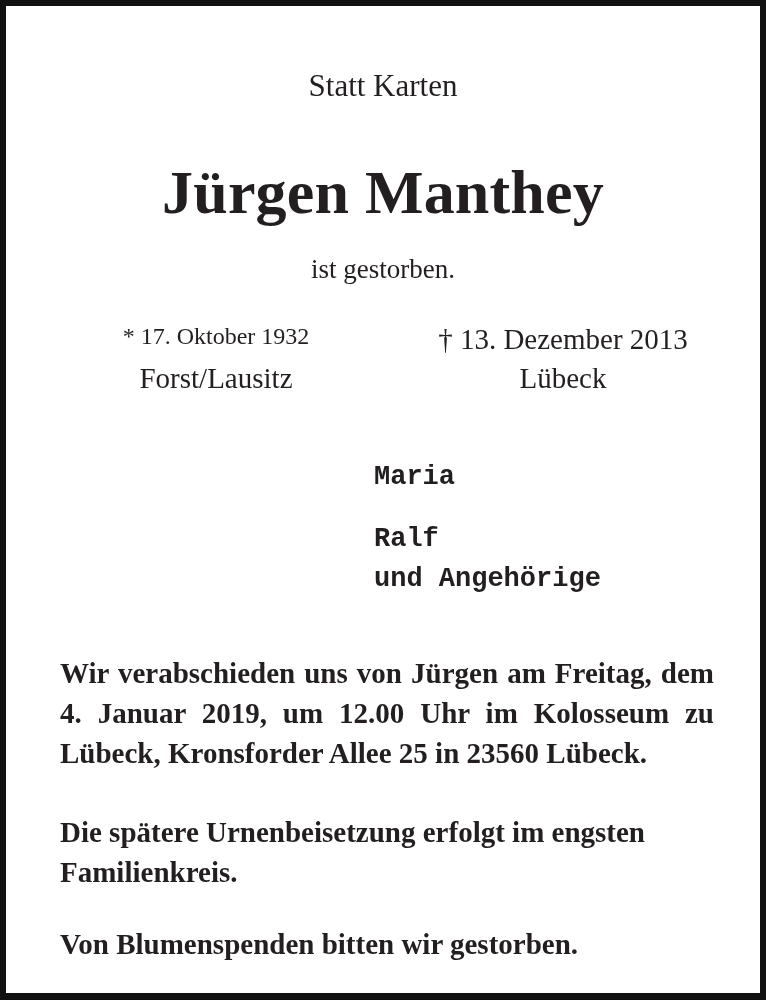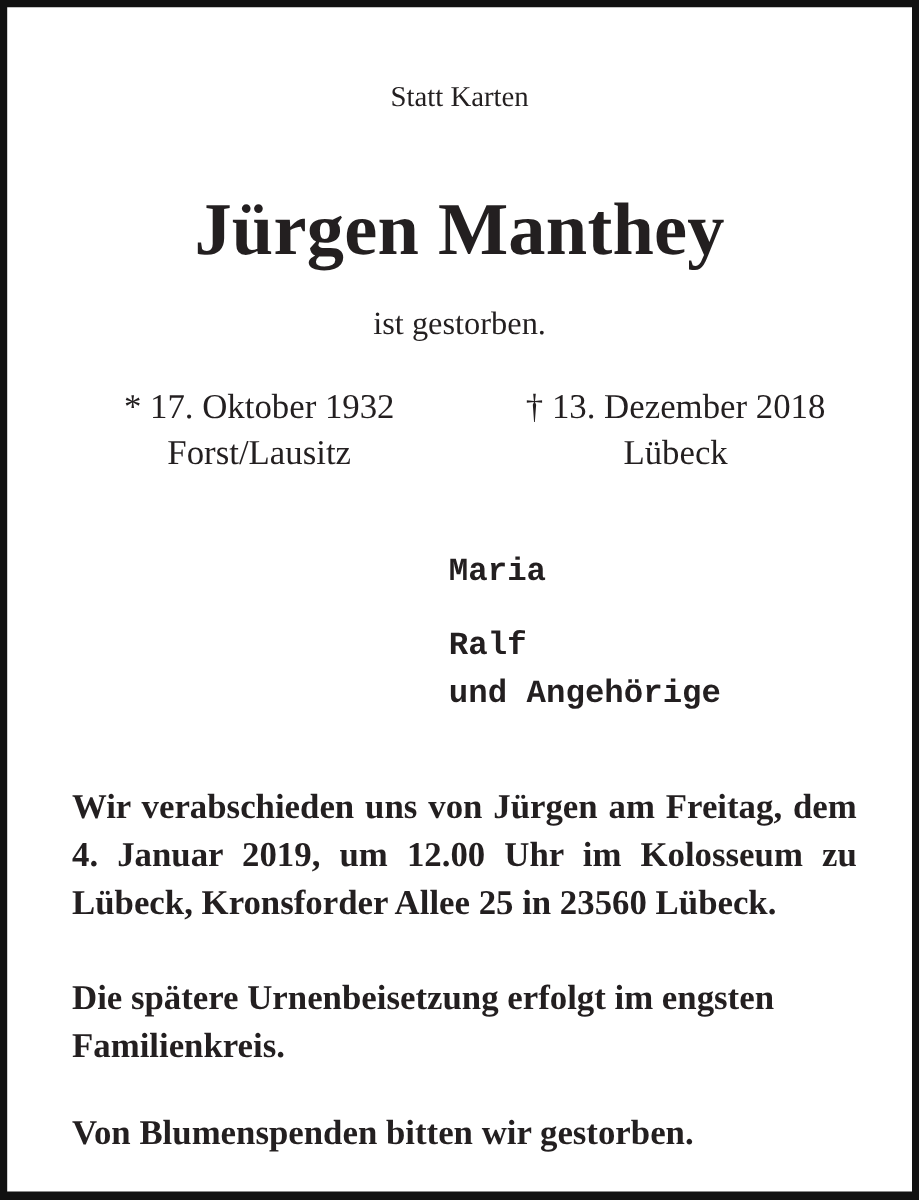--- a/index.html
+++ b/index.html
@@ -11,24 +11,24 @@
       border-top: 6px solid #111;
       border-left: 6px solid #111;
       border-right: 6px solid #111;
       border-bottom: 7px solid #111;
       background: #fff;
       font-family: "Liberation Serif", "DejaVu Serif", serif;
       color: #231f20;
     }
     .abs { position: absolute; white-space: nowrap; }
     .center { left: 0; right: 0; text-align: center; }
-    .header-line { top: 62px; font-size: 24px; }
+    .header-line { top: 62px; font-size: 31px; }
     .name { top: 151px; font-size: 62px; font-weight: bold; letter-spacing: 0.2px; }
     .died-note { top: 248px; font-size: 27px; }
-    .birth-date { left: 80px; width: 260px; text-align: center; top: 317px; font-size: 29px; }
+    .birth-date { left: 80px; width: 260px; text-align: center; top: 317px; font-size: 24px; }
     .birth-place { left: 80px; width: 260px; text-align: center; top: 356px; font-size: 29px; }
     .death-date { left: 412px; width: 290px; text-align: center; top: 317px; font-size: 29px; }
     .death-place { left: 412px; width: 290px; text-align: center; top: 356px; font-size: 29px; }
     .mourner { left: 368px; font-size: 27px; font-weight: bold; font-family: Liberation Mono, monospace; }
     .m1 { top: 456px; }
     .m2 { top: 518px; }
     .m3 { top: 558px; }
     .para {
       position: absolute; left: 54px; width: 654px;
       font-size: 29px; line-height: 40px;
@@ -42,21 +42,21 @@
 </head>
 <body>
 
 <div class="frame">
   <div class="abs center header-line">Statt Karten</div>
   <div class="abs center died-note">ist gestorben.</div>
   <div class="abs center name">Jürgen Manthey</div>
 
   <div class="abs birth-date">* 17. Oktober 1932</div>
   <div class="abs birth-place">Forst/Lausitz</div>
-  <div class="abs death-date">† 13. Dezember 2018</div>
+  <div class="abs death-date">† 13. Dezember 2013</div>
   <div class="abs death-place">Lübeck</div>
 
   <div class="abs mourner m1">Maria</div>
   <div class="abs mourner m2">Ralf</div>
   <div class="abs mourner m3">und Angehörige</div>
 
   <div class="para p1">
     <span class="line justify">Wir verabschieden uns von Jürgen am Freitag, dem</span>
     <span class="line justify">4. Januar 2019, um 12.00 Uhr im Kolosseum zu</span>
     <span class="line">Lübeck, Kronsforder Allee 25 in 23560 Lübeck.</span>

